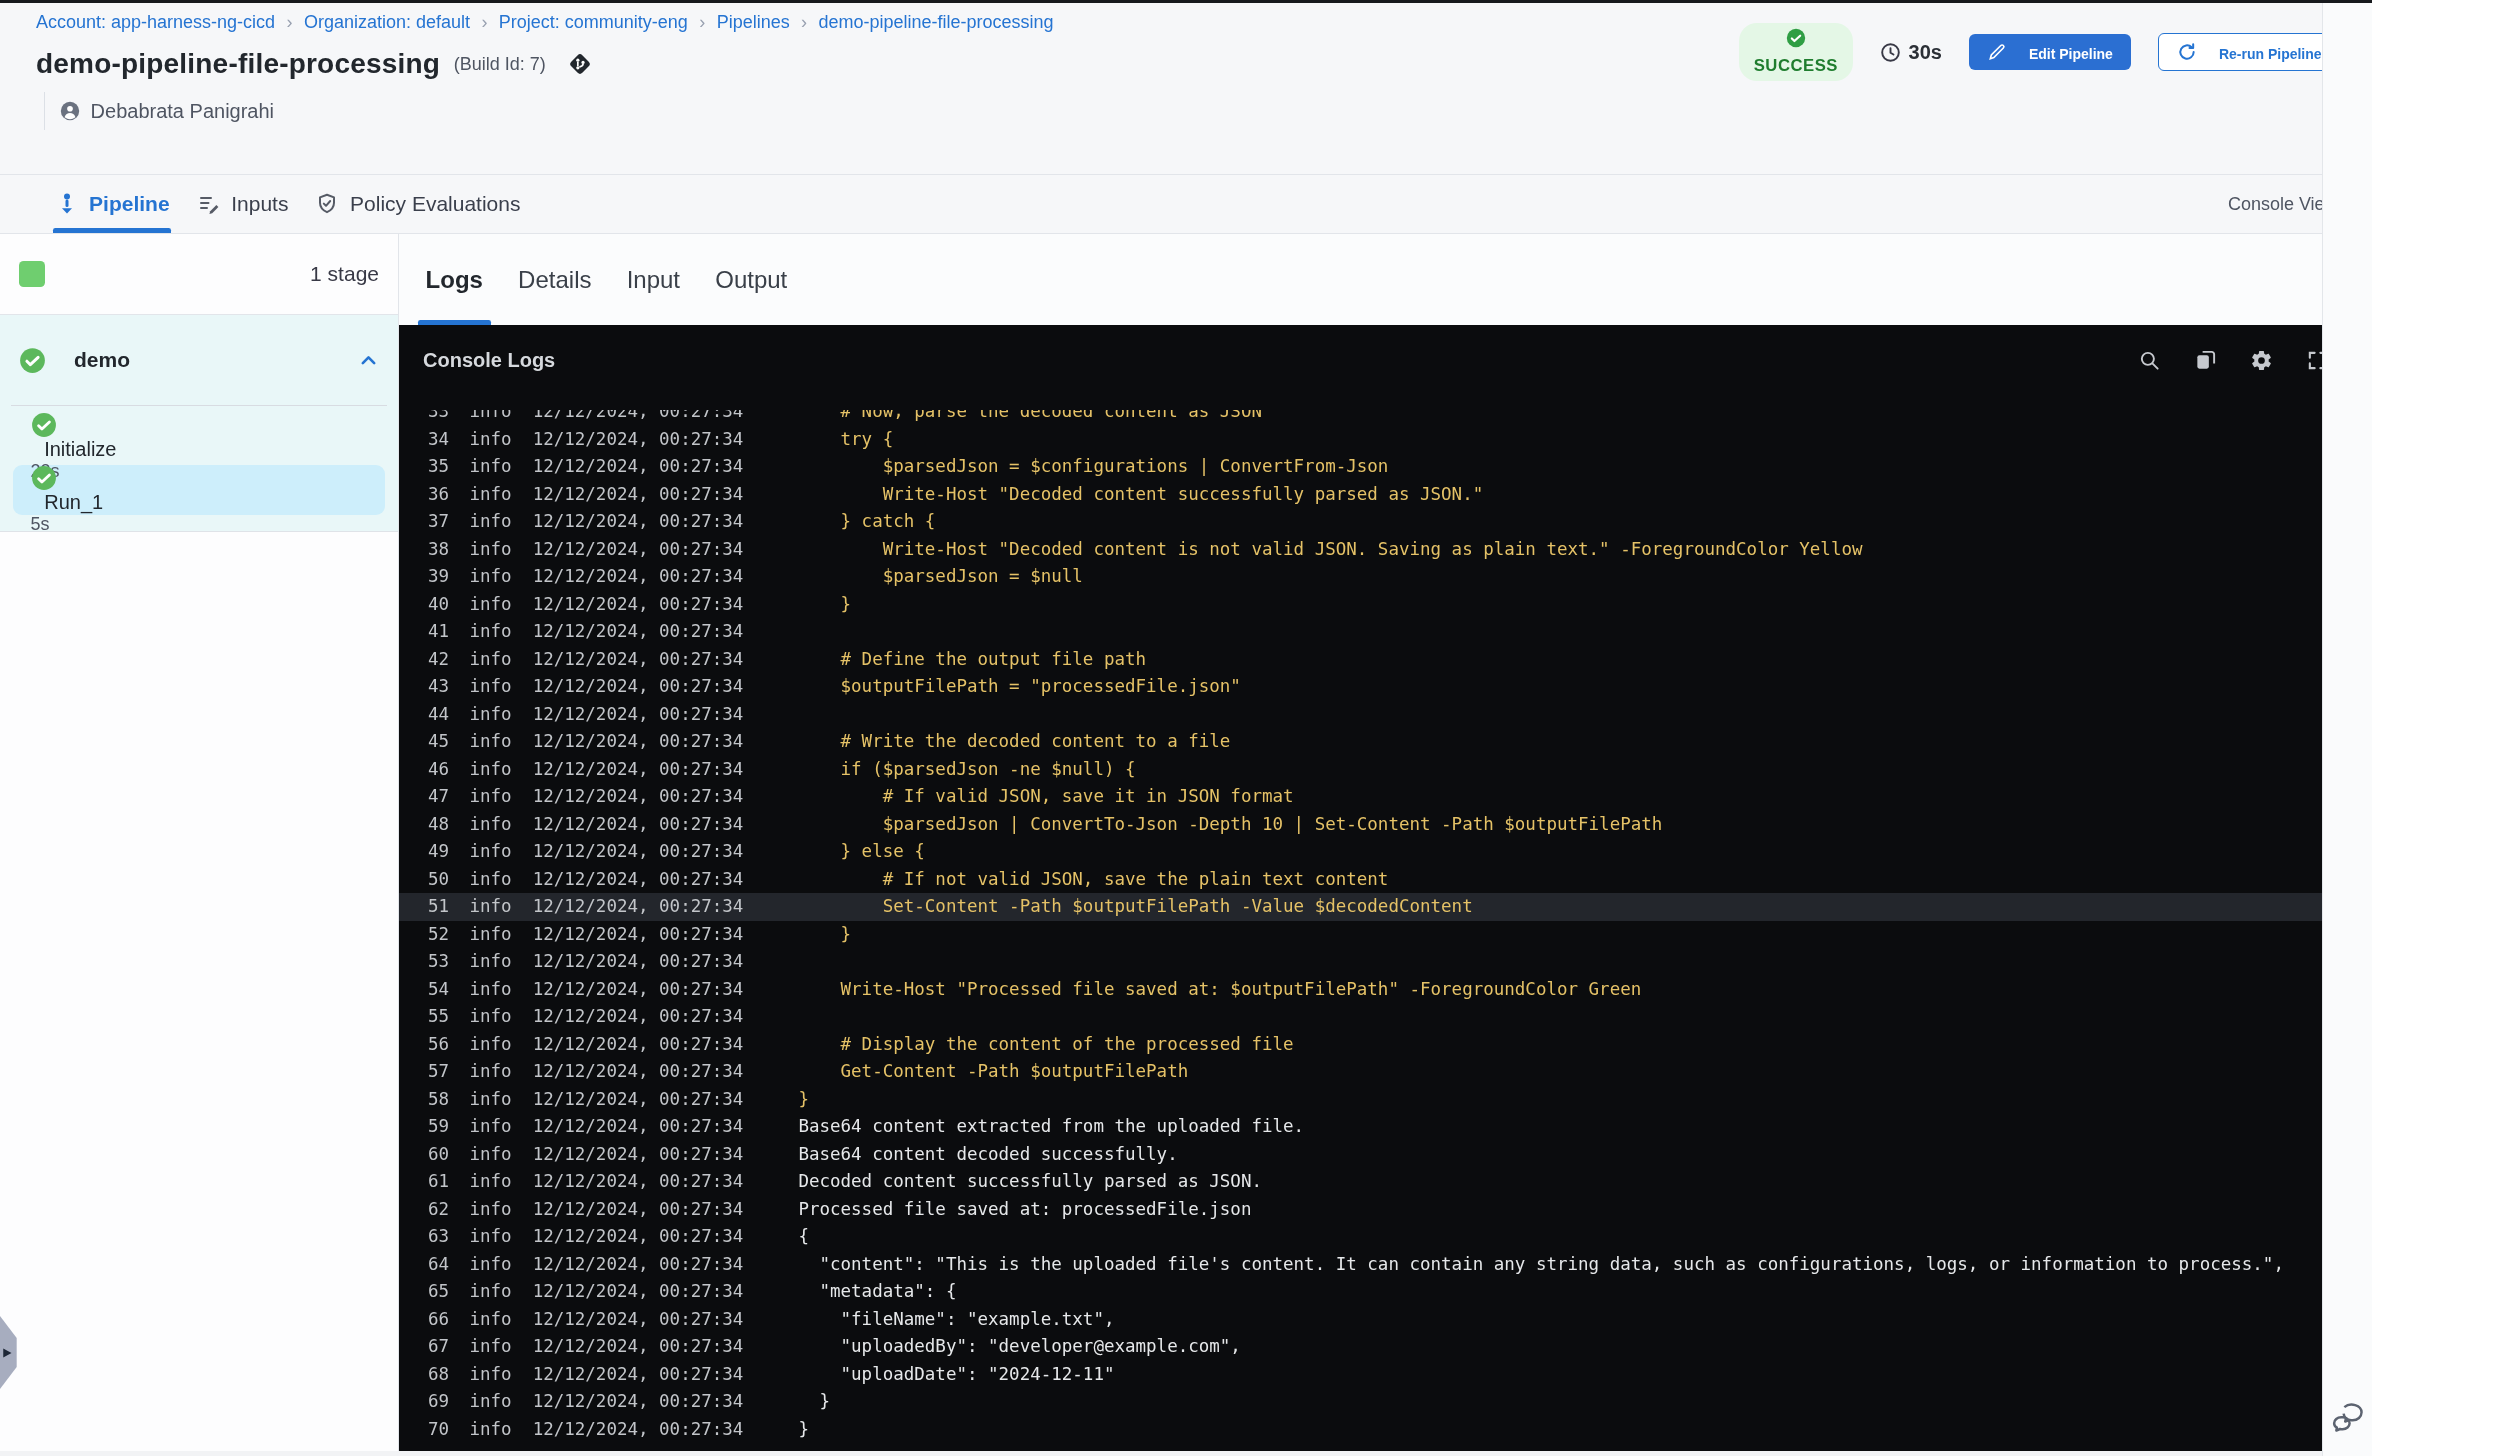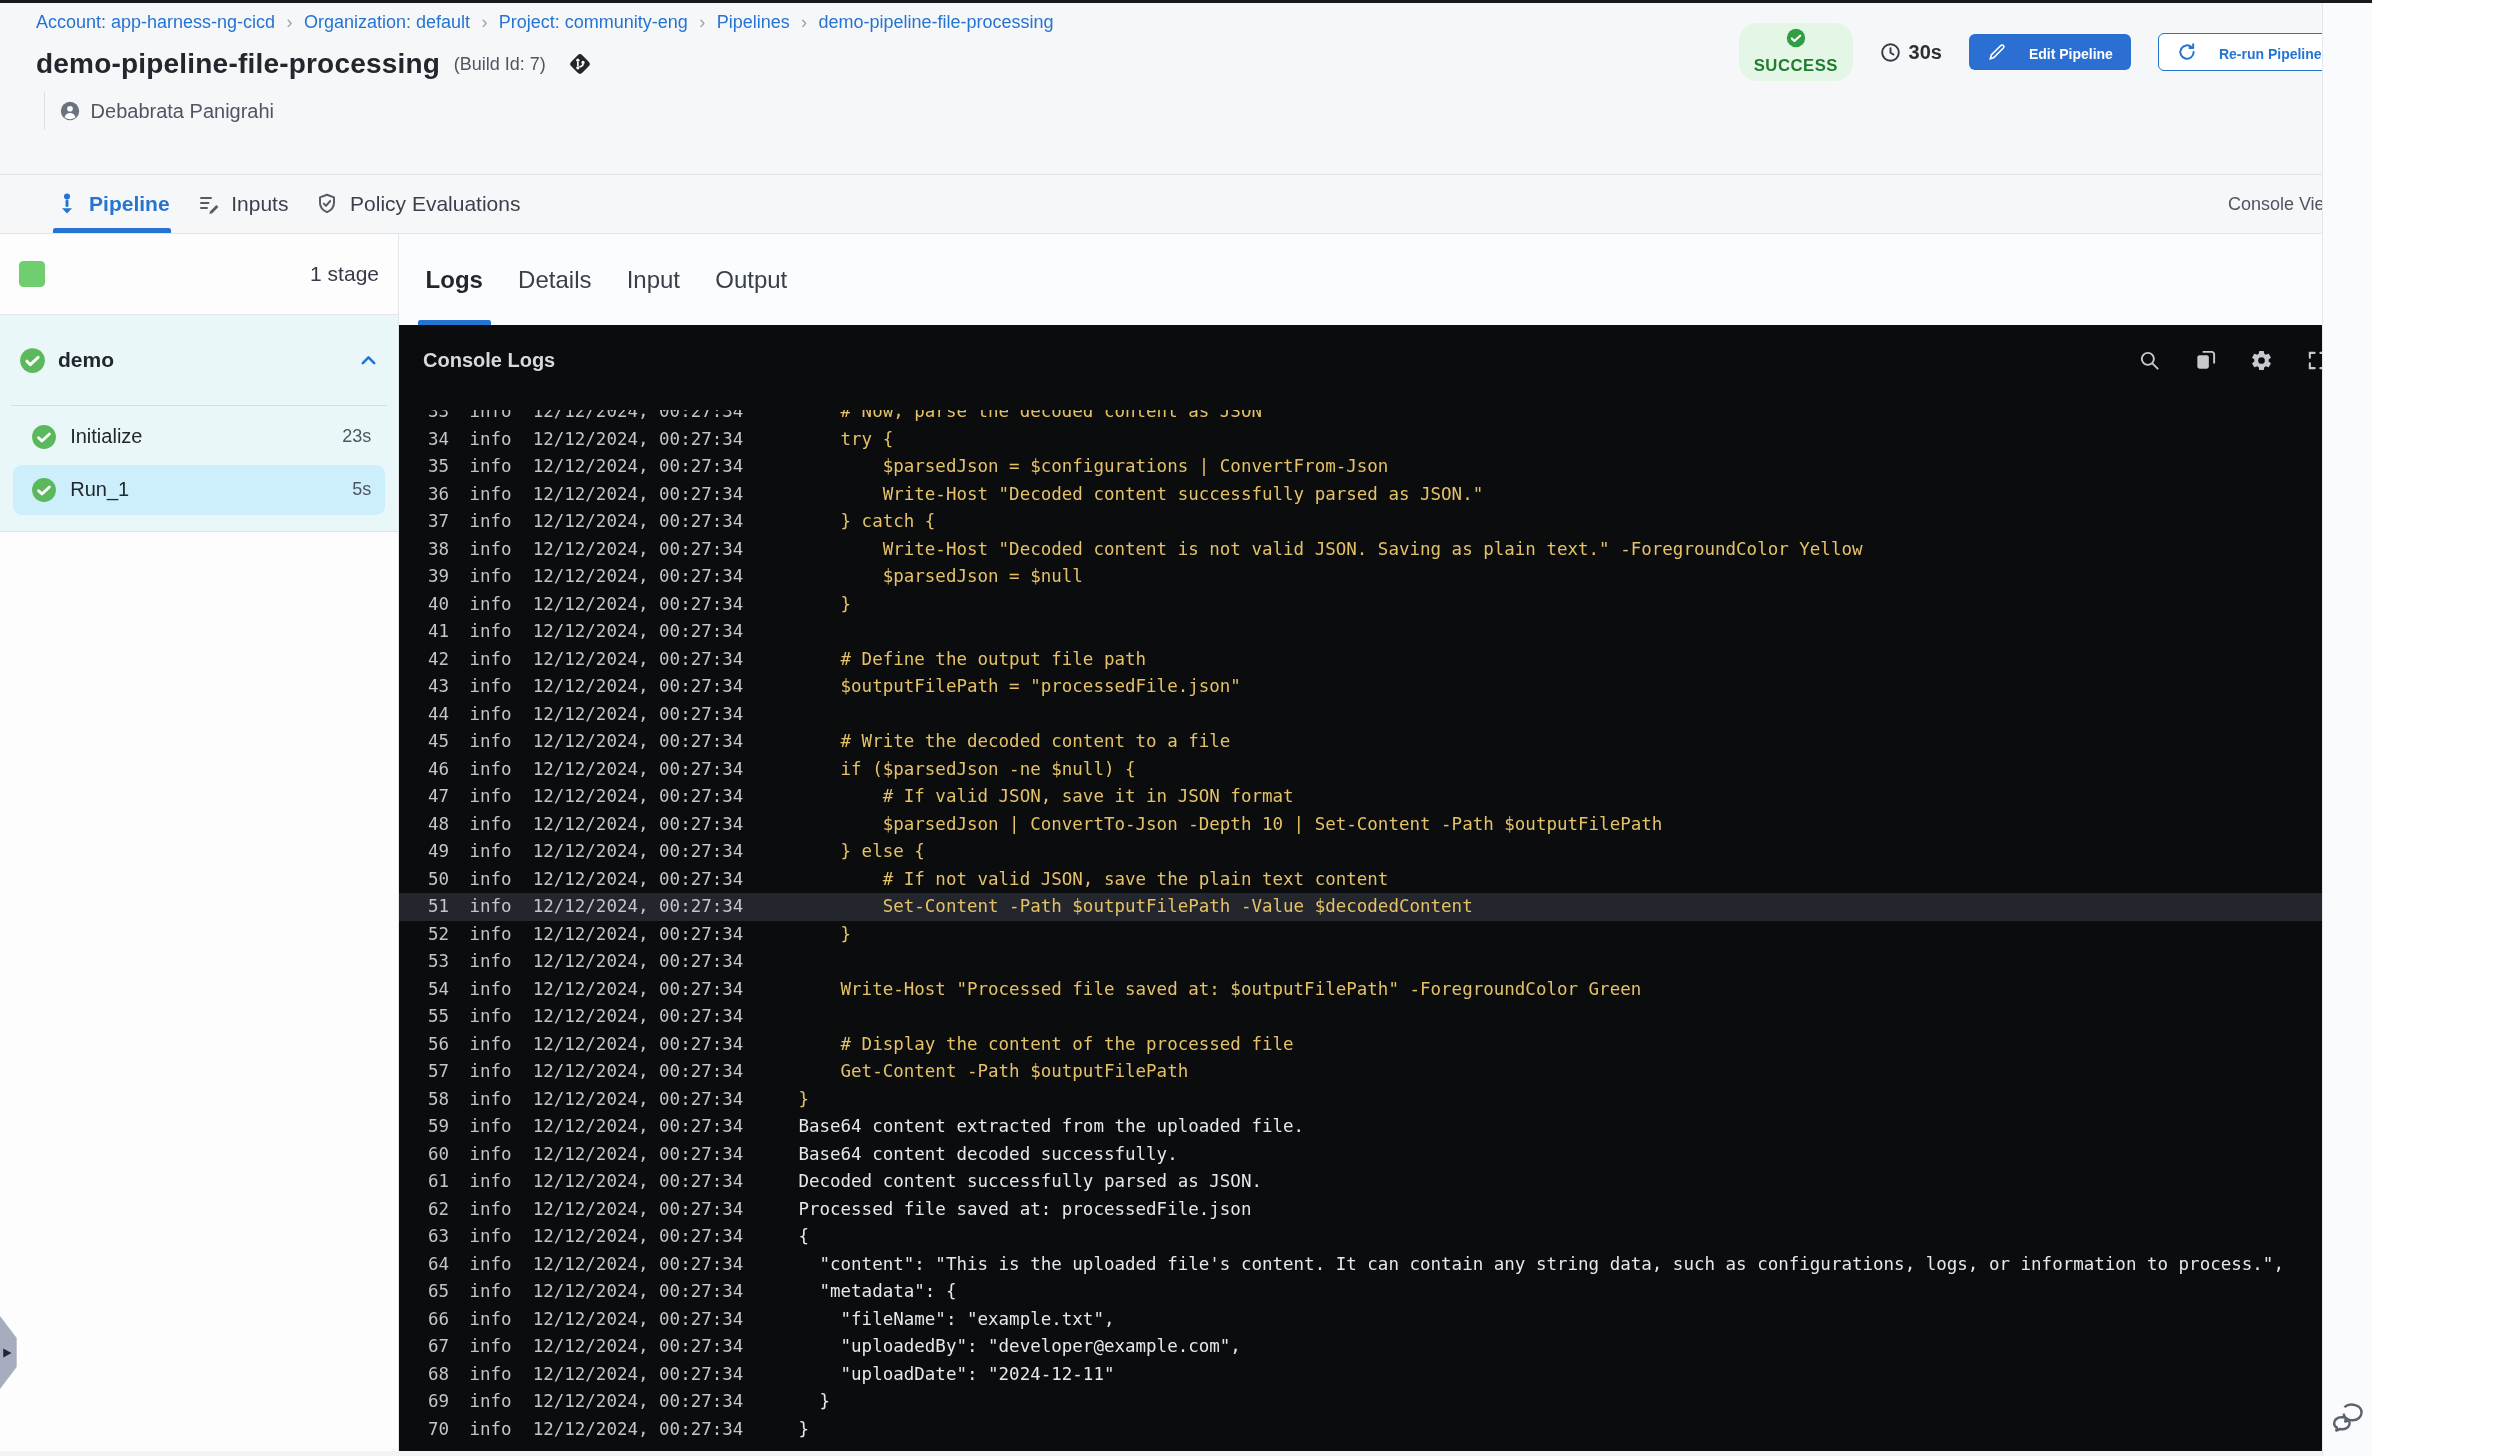--- a/index.html
+++ b/index.html
@@ -52,24 +52,24 @@
   #cv-info{width:20px;height:20px;color:var(--accent);}
   
   #content{display:flex;height:1217px;}
   #sidebar{width:399px;background:#fdfdfe;border-right:0.8px solid #e2e5ea;box-sizing:border-box;}
   #stagehead{height:81px;display:flex;align-items:center;justify-content:space-between;padding:0 19px;border-bottom:0.8px solid #e2e5ea;box-sizing:border-box;}
   #stage-square{width:26px;height:26px;border-radius:4.6px;background:#6fce6f;}
   #stage-count{font-size:21px;color:#383946;}
   #stagegroup{background:var(--groupbg);border-bottom:0.8px solid #dfe3e8;padding-bottom:13.7px;}
   #grouprow{height:90px;display:flex;align-items:center;padding:0 19px;cursor:pointer;}
   #grouprow .ic{width:27px;height:27px;color:var(--green);}
-  #group-name{font-size:21px;font-weight:600;color:#22272d;margin-left:12px;flex:1;}
+  #group-name{font-size:21px;font-weight:600;color:#22272d;margin-left:28px;flex:1;}
   #group-chevron{width:21px;height:21px;color:var(--accent);}
   #groupdivider{height:0.8px;background:#d8dce2;margin:0 11.4px 6px 11.4px;}
-  .step{display:flex;align-items:center;height:50px;margin:3px 13px;padding:0 13.7px 0 17.5px;border-radius:9px;cursor:pointer;box-sizing:border-box;}
+  .step{display:flex;height:50px;margin:3px 13px;padding:0 13.7px 0 17.5px;border-radius:9px;cursor:pointer;box-sizing:border-box;flex-direction:column;}
   .step.selected{background:var(--selstep);}
   .step .ic{width:26px;height:26px;color:var(--green);flex:none;}
   .step .nm{font-size:20px;color:#22272d;margin-left:13.7px;flex:1;}
   .step .dur{font-size:18px;color:#4f5562;}
   
   #consolecard{flex:1;display:flex;flex-direction:column;background:#fbfcfd;min-width:0;}
   #console-tabs{height:91px;display:flex;align-items:stretch;gap:20px;padding-left:19px;background:#fbfcfd;}
   .ctab{position:relative;display:flex;align-items:center;font-size:24px;color:#3a4049;padding:0 7.6px;cursor:pointer;}
   .ctab.active{font-weight:700;color:#22272d;}
   .ctab.active .ul{position:absolute;left:0;right:0;bottom:0;height:4.6px;border-radius:2.3px 2.3px 0 0;background:var(--accent);}

